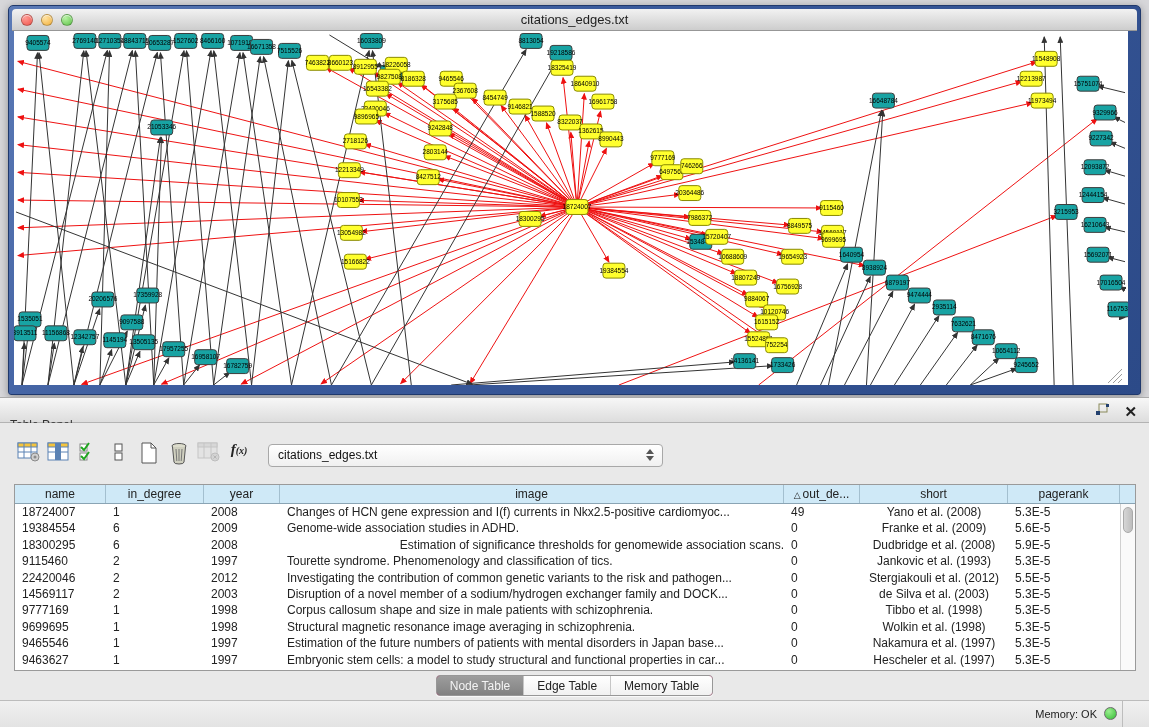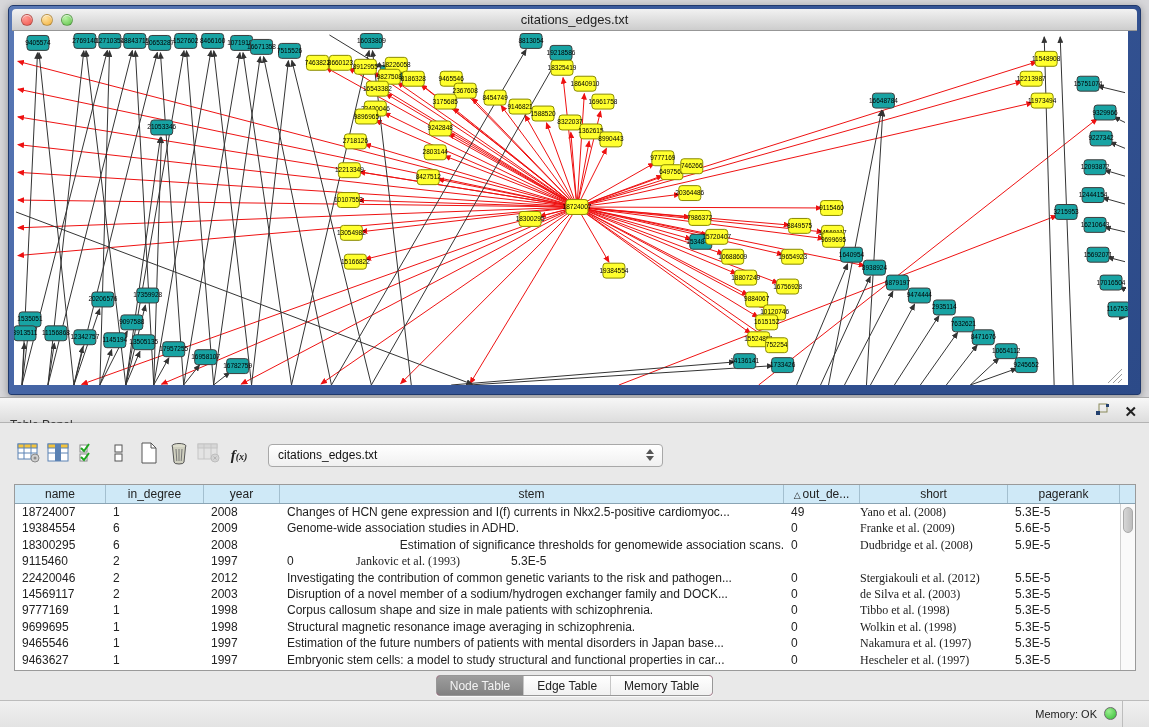--- a/index.html
+++ b/index.html
@@ -21,40 +21,40 @@
   .canvas svg { width:100%; height:100%; display:block; }
   
   .panel-header { position:absolute; left:0; top:397px; width:1149px; height:26px;
     background:linear-gradient(#f7f7f7,#dddddd); border-top:1px solid #aaa; border-bottom:1px solid #b3b3b3; }
   .panel-title { position:absolute; left:10px; top:20px; font-size:12px; color:#333; }
   .panel-hdr-icons { position:absolute; right:12px; top:5px; display:flex; gap:14px; align-items:center; }
   .close-x { font-size:15px; font-weight:bold; color:#222; line-height:14px; cursor:default; }
   .panel-body { position:absolute; left:0; top:423px; width:1149px; height:277px; background:#e9e9e9; }
   
   .toolbar { position:absolute; left:14px; top:17px; height:30px; display:flex; align-items:center; }
-  .tbtn { width:30px; height:28px; margin-right:0; display:flex; align-items:center; justify-content:center; }
+  .tbtn { width:30px; height:28px; margin-right:0; display:flex; justify-content:center; }
   .tbtn.disabled { opacity:.45; }
   .fx { font-family:"Liberation Serif", serif; font-style:italic; font-weight:bold; font-size:15px; color:#222; }
   .fx small { font-size:10px; }
   .combo { position:relative; margin-left:14px; width:395px; height:23px; background:linear-gradient(#ffffff,#f0f0f0);
     border:1px solid #a8a8a8; border-radius:4px; display:flex; align-items:center; }
   .combo-value { font-size:12px; color:#111; padding-left:9px; flex:1; }
   .combo-arrows { width:16px; display:flex; flex-direction:column; align-items:center; gap:2px; margin-right:4px; }
   .tri-up { width:0; height:0; border-left:4px solid transparent; border-right:4px solid transparent; border-bottom:5px solid #555; }
   .tri-down { width:0; height:0; border-left:4px solid transparent; border-right:4px solid transparent; border-top:5px solid #555; }
   
   .grid { position:absolute; left:14px; top:61px; width:1122px; height:187px; background:#fff; border:1px solid #9a9a9a; }
   .grid-header { display:flex; height:19px; background:#cfe9f7; border-bottom:1px solid #8aa4b4; }
   .hcell { font-size:12px; color:#222; text-align:center; line-height:18px; border-right:1px solid #a3bfcf;
     overflow:hidden; white-space:nowrap; flex:none; }
   .sort-tri { font-size:9px; margin-right:2px; }
   .grid-body { position:absolute; left:0; top:19px; right:15px; bottom:0; overflow:hidden; }
   .trow { display:flex; height:16.4px; }
   .tcell { font-size:12px; color:#222; line-height:16px; padding-left:7px; overflow:hidden; white-space:nowrap; flex:none; }
-  .tcell.center { padding-left:0;font-family:Liberation Serif, serif; }
+  .tcell.center { text-align:center; padding-left:0; }
   .vscroll { position:absolute; right:0; top:19px; bottom:0; width:15px; background:#fafafa; border-left:1px solid #d0d0d0; }
   .vthumb { position:absolute; left:2px; top:3px; width:10px; height:26px; background:linear-gradient(90deg,#d6d6d6,#bdbdbd); border:1px solid #a9a9a9; border-radius:6px; }
   
   .tabs-wrap { position:absolute; left:0; top:252px; width:1149px; display:flex; justify-content:center; }
   .tabs { display:inline-flex; border:1px solid #979797; border-radius:4px; overflow:hidden; background:#be185d; height:21px; box-shadow:0 1px 1px rgba(255,255,255,.8); }
   .tab { padding:0 13px; font-size:12px; line-height:20px; color:#222; background:linear-gradient(#ffffff,#f1f1f1); border-left:1px solid #c6c6c6; }
   .tab:first-child { border-left:none; }
   .tab.sel { background:linear-gradient(#9d9d9d,#828282); color:#f4f4f4; border-left:none; }
   
   .statusbar { position:absolute; left:0; top:700px; width:1149px; height:27px; background:linear-gradient(#f0f0f0,#e3e3e3); border-top:1px solid #bcbcbc; }
@@ -733,21 +733,21 @@
           <span class="tri-down"></span>
         </span>
     </div>
   </div>
 
   <div class="grid">
     <div class="grid-header" id="grid-header">
         <div class="hcell" style="width: 91px;">name</div>
         <div class="hcell" style="width: 98px;">in_degree</div>
         <div class="hcell" style="width: 76px;">year</div>
-        <div class="hcell" style="width: 504px;">stem</div>
+        <div class="hcell" style="width: 504px;">image</div>
         <div class="hcell" style="width: 76px;"><span class="sort-tri">△</span>out_de...</div>
         <div class="hcell" style="width: 148px;">short</div>
         <div class="hcell" style="width: 112px;">pagerank</div>
       </div>
     <div class="grid-body" id="grid-body">
         <div class="trow">
           <div class="tcell" style="width: 91px;">18724007</div>
           <div class="tcell" style="width: 98px;">1</div>
           <div class="tcell" style="width: 76px;">2008</div>
           <div class="tcell" style="width: 504px;">Changes of HCN gene expression and I(f) currents in Nkx2.5-positive cardiomyoc...</div>
@@ -770,20 +770,21 @@
           <div class="tcell" style="width: 76px;">2008</div>
           <div class="tcell" style="width: 504px; text-align: right;">Estimation of significance thresholds for genomewide association scans.</div>
           <div class="tcell" style="width: 76px;">0</div>
           <div class="tcell center" style="width: 148px;">Dudbridge et al. (2008)</div>
           <div class="tcell" style="width: 112px;">5.9E-5</div>
         </div>
         <div class="trow">
           <div class="tcell" style="width: 91px;">9115460</div>
           <div class="tcell" style="width: 98px;">2</div>
           <div class="tcell" style="width: 76px;">1997</div>
+          <div class="tcell" style="width: 504px;">Tourette syndrome. Phenomenology and classification of tics.</div>
           <div class="tcell" style="width: 76px;">0</div>
           <div class="tcell center" style="width: 148px;">Jankovic et al. (1993)</div>
           <div class="tcell" style="width: 112px;">5.3E-5</div>
         </div>
         <div class="trow">
           <div class="tcell" style="width: 91px;">22420046</div>
           <div class="tcell" style="width: 98px;">2</div>
           <div class="tcell" style="width: 76px;">2012</div>
           <div class="tcell" style="width: 504px;">Investigating the contribution of common genetic variants to the risk and pathogen...</div>
           <div class="tcell" style="width: 76px;">0</div>

